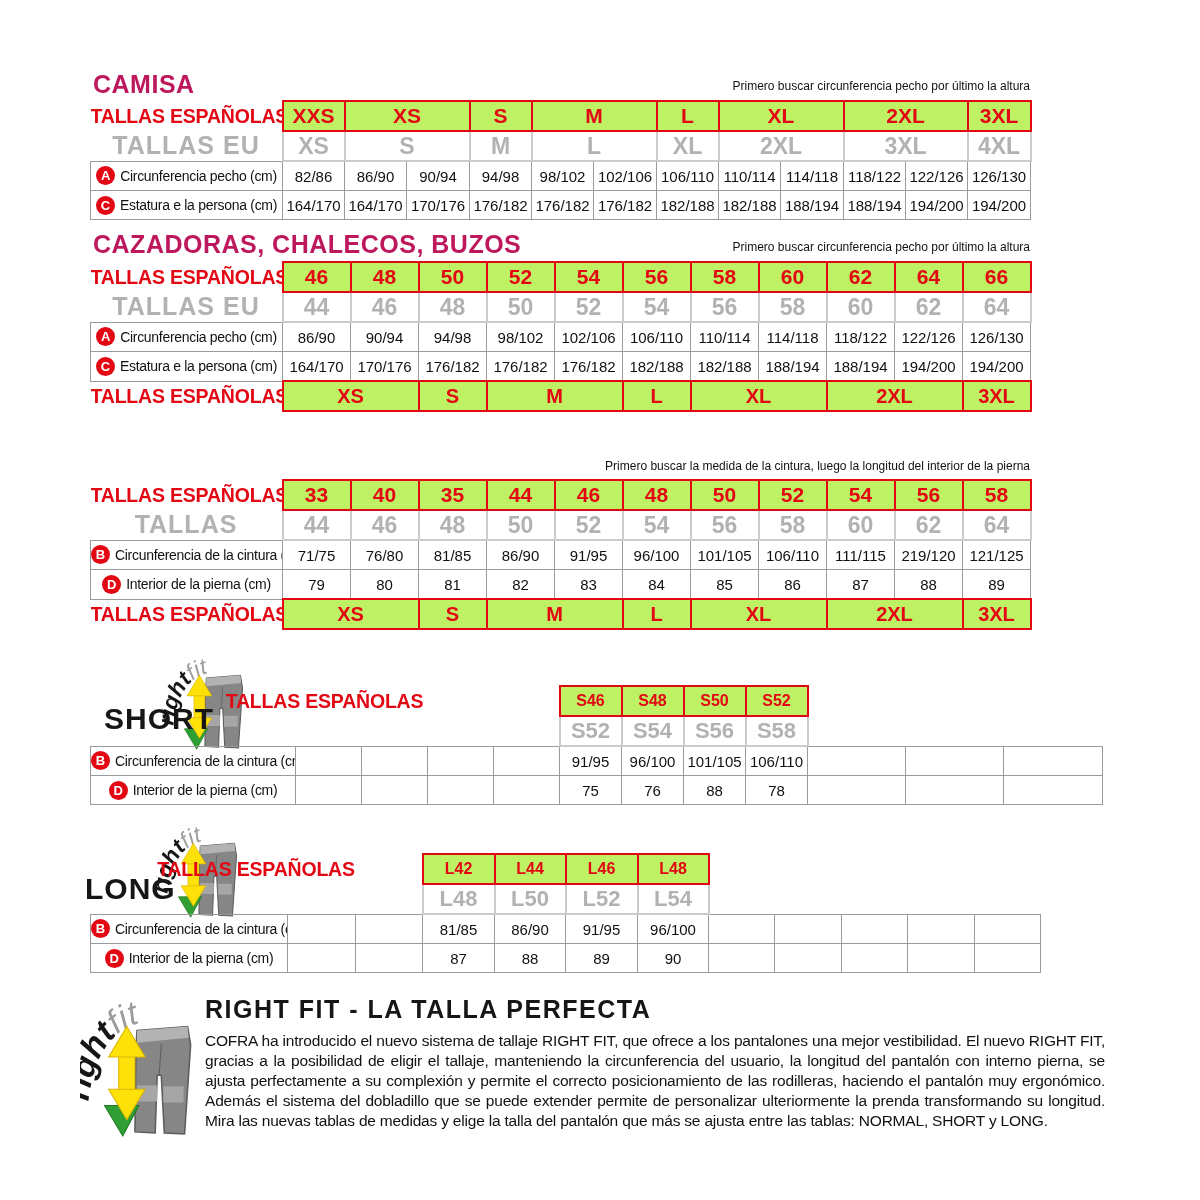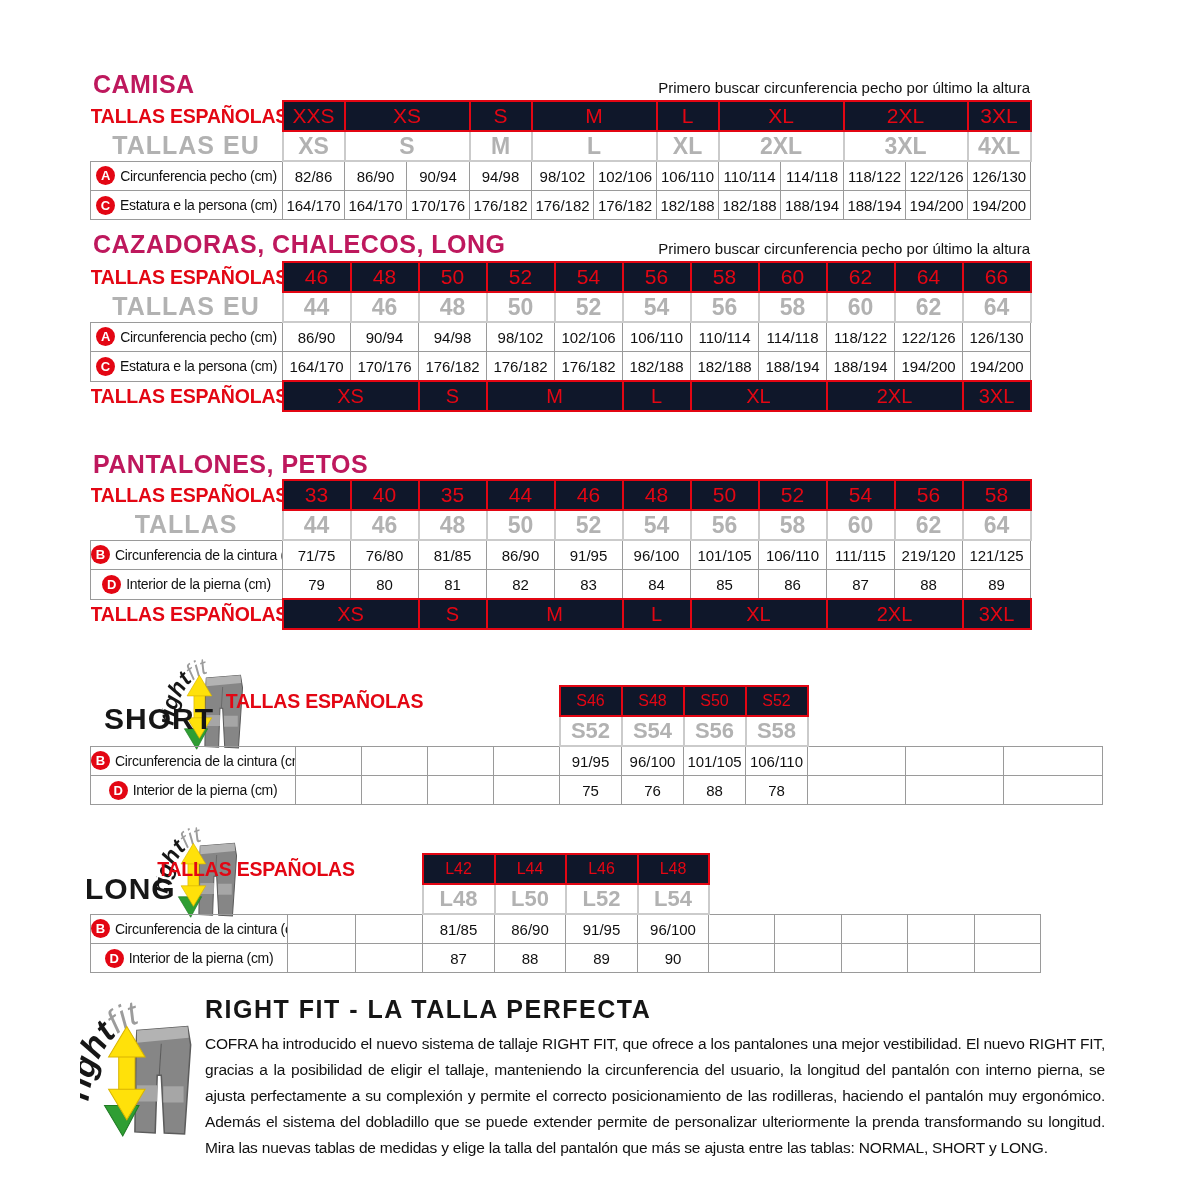--- a/index.html
+++ b/index.html
@@ -1,38 +1,38 @@
 <!DOCTYPE html>
 <html><head>
 <meta charset="utf-8">
 <style>
   html,body{margin:0;padding:0;background:#fff;}
   #canvas{position:relative;width:1200px;height:1200px;background:#ffffff;overflow:hidden;
           font-family:"Liberation Sans","DejaVu Sans",sans-serif;color:#111;}
   .abs{position:absolute;}
   .sec-title{color:#be185d;font-weight:bold;font-size:25px;letter-spacing:.5px;white-space:nowrap;}
-  .note{font-size:15px;color:#111;white-space:nowrap;}
+  .note{font-size:12px;color:#111;white-space:nowrap;}
   .sztbl{border-collapse:collapse;table-layout:fixed;}
   .sztbl td{padding:0;margin:0;text-align:center;vertical-align:middle;height:28px;overflow:hidden;white-space:nowrap;}
-  .redc{border:2.5px solid #e30613;color:#e30613;font-weight:normal;font-size:21px;background:#0f172a;}
+  .redc{border:2.5px solid #e30613;color:#e30613;font-weight:bold;font-size:21px;background:#bef264;}
   .foot{font-size:20px;}
   .grayc{border:2px solid #cbcbcb;color:#b2b2b2;font-weight:bold;font-size:23px;}
   .valc{border:1.5px solid #9a9a9a;font-size:15px;color:#101010;}
   .dlbl{border:1.5px solid #9a9a9a;text-align:left;padding-left:4px;}
   .dlbl-t{font-size:14px;letter-spacing:-0.3px;vertical-align:middle;display:inline-block;}
   .badge{display:inline-block;width:19px;height:19px;border-radius:50%;background:#e30613;color:#fff;
          font-weight:bold;font-size:13px;line-height:19px;text-align:center;margin-right:5px;vertical-align:middle;}
   .es-lbl{color:#e30613;font-weight:bold;font-size:19.5px;text-align:right;padding-right:9px;letter-spacing:-0.2px;}
   .eu-lbl{color:#b2b2b2;font-weight:bold;font-size:25px;text-align:left;letter-spacing:1px;}
   .nob{border:none;}
   .fit .redc{font-size:16px;}
   .fit .grayc{font-size:22px;}
   .fit-name{font-size:30px;font-weight:bold;color:#161616;letter-spacing:1px;}
   .rf-title{font-size:25px;font-weight:bold;color:#161616;letter-spacing:1.5px;white-space:nowrap;}
-  .rf-par{font-size:15.5px;line-height:26px;letter-spacing:-0.2px;color:#111;text-align:justify;width:900px;}
+  .rf-par{font-size:15.5px;line-height:20px;letter-spacing:-0.2px;color:#111;text-align:justify;width:900px;}
   .logo-sm{width:94px;height:104px;}
   .logo-lg{width:122px;height:154px;}
 </style>
 </head>
 <body>
 
 <div id="canvas">
 
   <svg width="0" height="0" style="position:absolute" aria-hidden="true">
     <defs>
@@ -127,21 +127,21 @@
             <td class="valc">182/188</td>
             <td class="valc">188/194</td>
             <td class="valc">188/194</td>
             <td class="valc">194/200</td>
             <td class="valc">194/200</td>
           </tr>
         </tbody>
       </table>
     </div>
 
-  <div class="abs sec-title" style="left:93px;top:230px">CAZADORAS, CHALECOS, LONG</div>
+  <div class="abs sec-title" style="left:93px;top:230px">CAZADORAS, CHALECOS, BUZOS</div>
   <div class="abs note" style="right:170px;top:240px">Primero buscar circunferencia pecho por último la altura</div>
   <div class="abs" style="left:90px;top:261px" id="tbl-cazadoras">
       <table class="sztbl" style="width:940px">
         <colgroup>
           <col style="width:192px">
           <col style="width:68px">
           <col style="width:68px">
           <col style="width:68px">
           <col style="width:68px">
           <col style="width:68px">
@@ -216,21 +216,21 @@
             <td class="redc foot" colspan="2">M</td>
             <td class="redc foot" colspan="1">L</td>
             <td class="redc foot" colspan="2">XL</td>
             <td class="redc foot" colspan="2">2XL</td>
             <td class="redc foot" colspan="1">3XL</td>
           </tr>
         </tbody>
       </table>
     </div>
 
-  <div class="abs sec-title" style="left:93px;top:450px">PANTALONES, PETOS</div>
+  <div class="abs note" style="right:170px;top:459px">Primero buscar la medida de la cintura, luego la longitud del interior de la pierna</div>
   <div class="abs" style="left:90px;top:479px" id="tbl-pantalones">
       <table class="sztbl" style="width:940px">
         <colgroup>
           <col style="width:192px">
           <col style="width:68px">
           <col style="width:68px">
           <col style="width:68px">
           <col style="width:68px">
           <col style="width:68px">
           <col style="width:68px">

